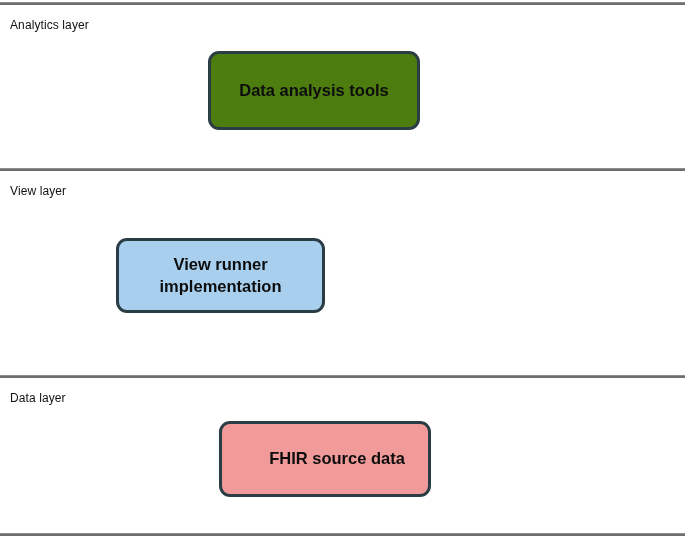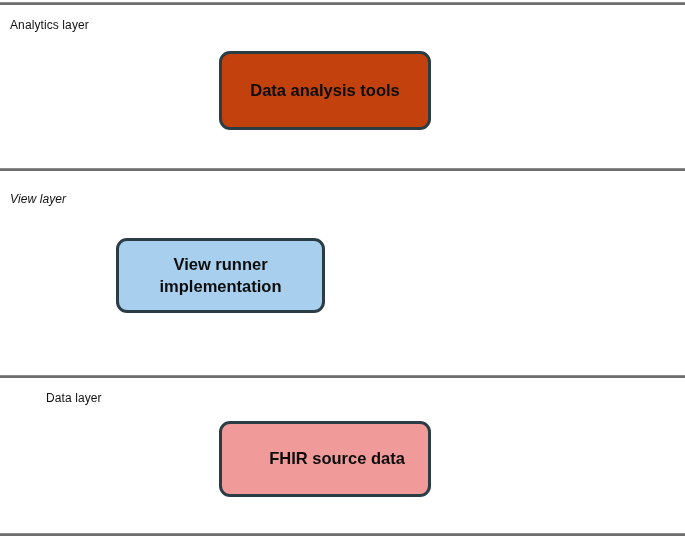--- a/index.html
+++ b/index.html
@@ -37,47 +37,47 @@
   .layer-label {
     position: absolute;
     left: 10px;
     font-size: 12px;
     font-weight: 400;
     color: #111111;
     letter-spacing: 0.1px;
     white-space: nowrap;
   }
   .layer-label.l1 { top: 18px; }
-  .layer-label.l2 { top: 192px; font-style: italic; }
-  .layer-label.l3 { top: 391px; margin-left: 36px; }
+  .layer-label.l2 { top: 184px; }
+  .layer-label.l3 { top: 391px; }
 
   
   .node {
     position: absolute;
     box-sizing: border-box;
     border: 3px solid #2b3d44;
     border-radius: 11px;
     display: flex;
     align-items: center;
     justify-content: center;
     text-align: center;
     font-size: 16.5px;
     font-weight: bold;
     color: #0d0d0d;
     line-height: 1.28;
     padding: 2px 8px;
   }
 
   
   .node.analysis-tools {
-    left: 219px;
+    left: 208px;
     top: 51px;
     width: 212px;
     height: 79px;
-    background: #c2410c;
+    background: #4d7c0f;
   }
 
   
   .node.view-runner {
     left: 96px;
     top: 238px;
     width: 209px;
     height: 75px;
     background: #a8cfee;
     margin-left: 20px;

